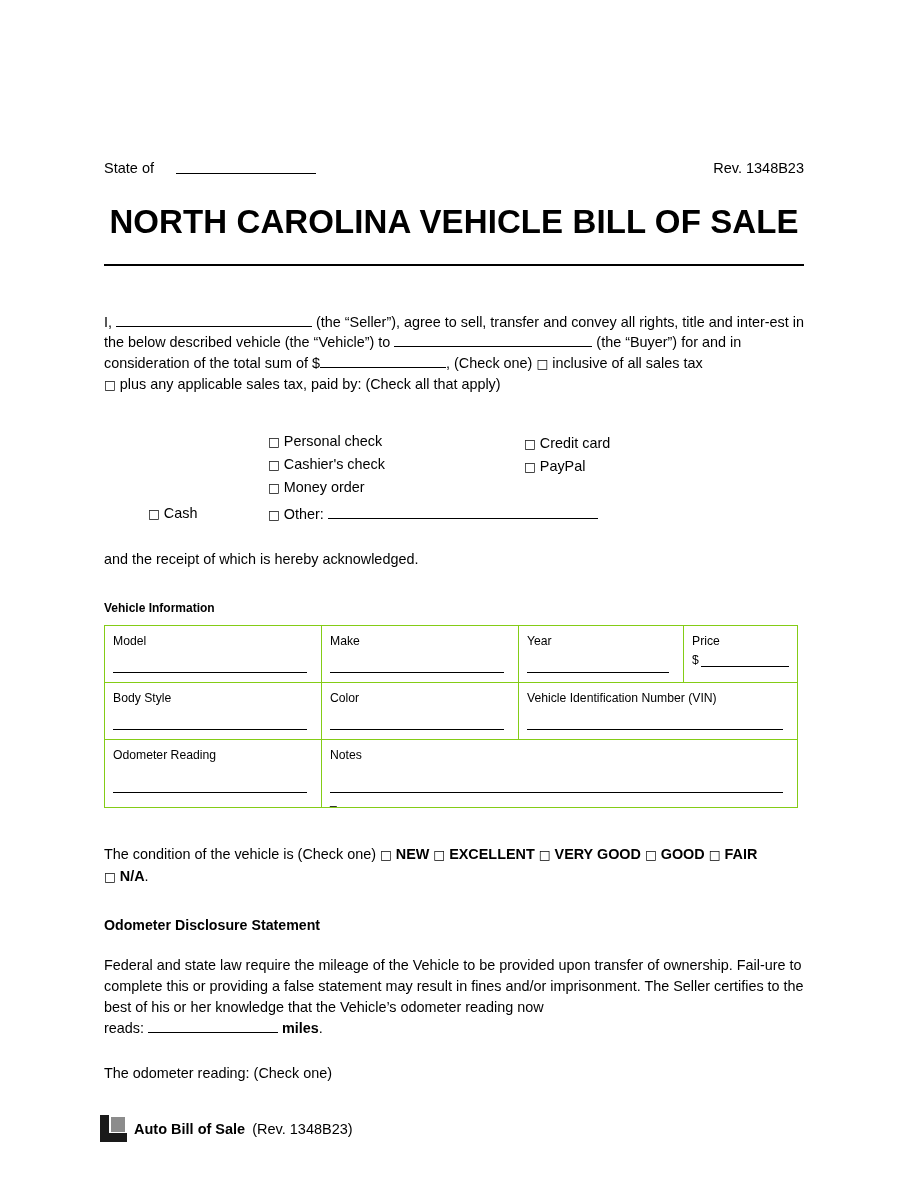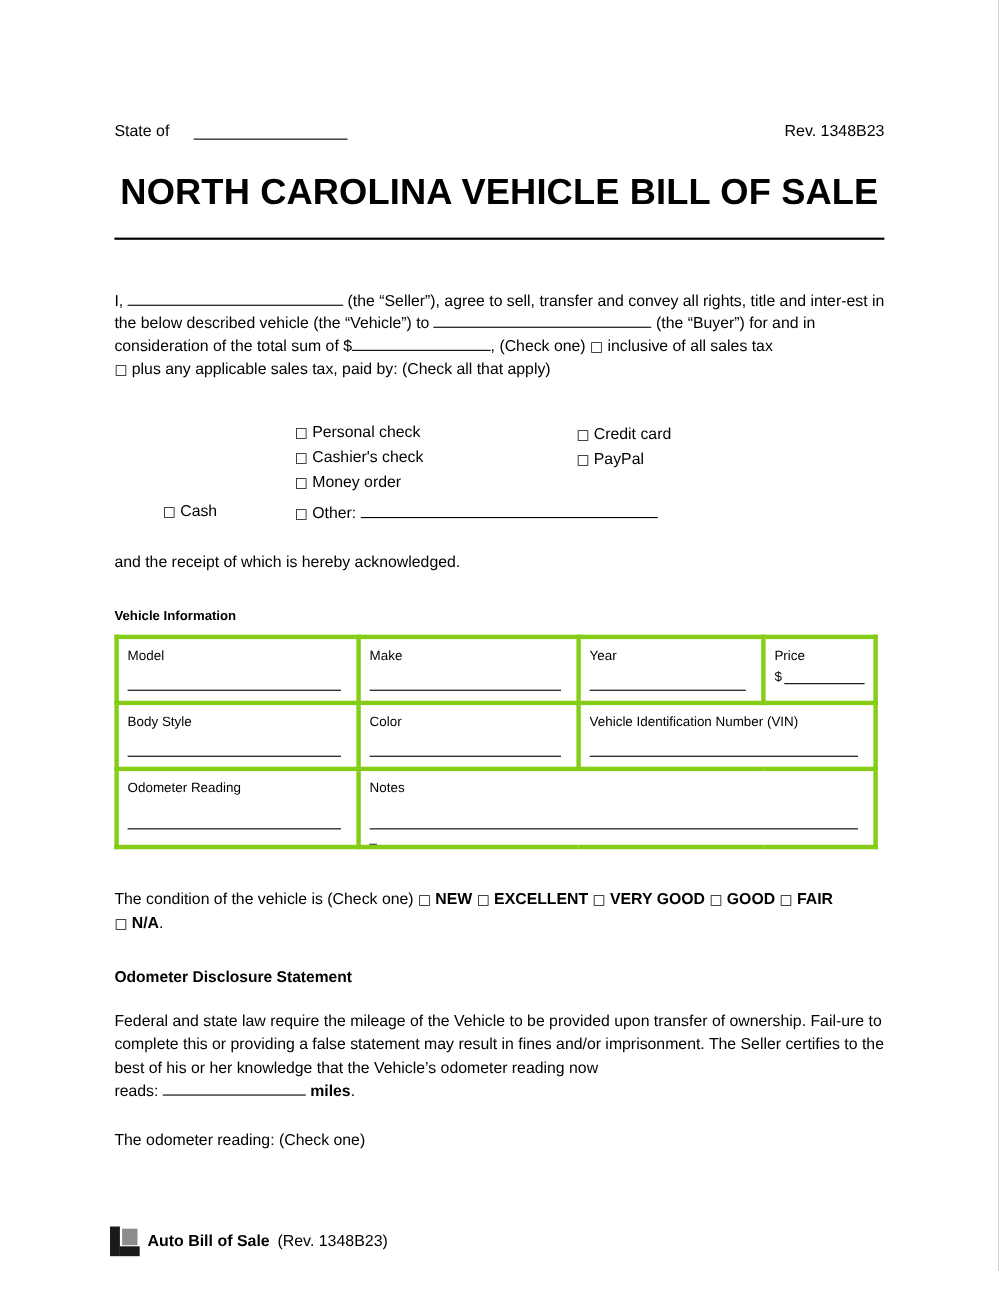--- a/index.html
+++ b/index.html
@@ -28,22 +28,23 @@
   
   .header-row {
     display: flex;
     justify-content: space-between;
     align-items: flex-end;
     font-size: 14.5px;
     padding-top: 112px;
   }
   .state-of {
     display: flex;
-    align-items: center;
+    align-items: flex-start;
     gap: 22px;
+    margin-top: 48px;
   }
   .blank-line {
     display: inline-block;
     border-bottom: 1px solid #000;
     height: 13px;
   }
   .rev {
     font-size: 14.5px;
   }
 
@@ -116,21 +117,21 @@
   }
 
   
   table.vehicle {
     border-collapse: collapse;
     width: 694px;
     margin-top: 10px;
     table-layout: fixed;
   }
   table.vehicle td {
-    border: 4px solid #84cc16;
+    border: 1px solid #84cc16;
     vertical-align: top;
     padding: 8px 8px 0 8px;
     height: 48px;
     font-size: 12.2px;
   }
   .cell-label { display: block; margin-bottom: 4px; }
   .cell-line {
     display: block;
     border-bottom: 1px solid #000;
     height: 20px;

